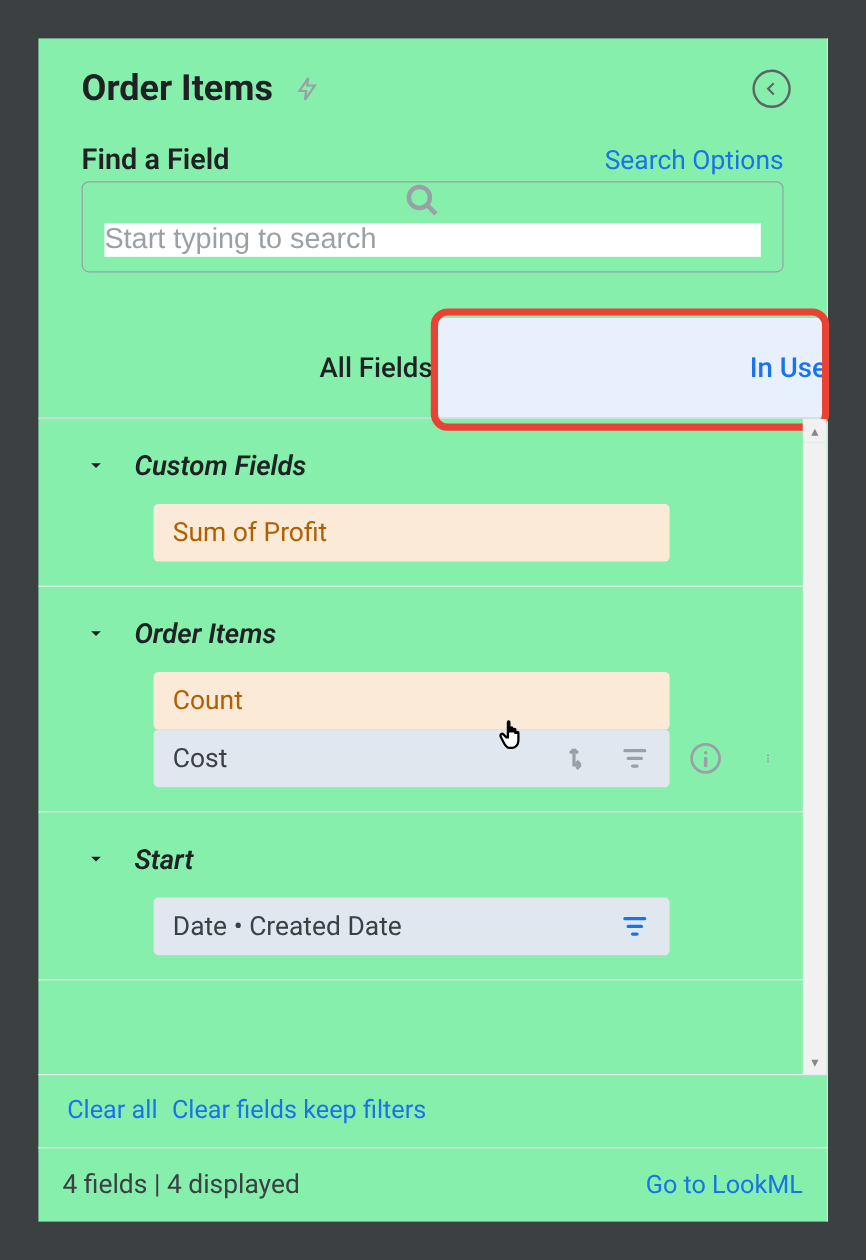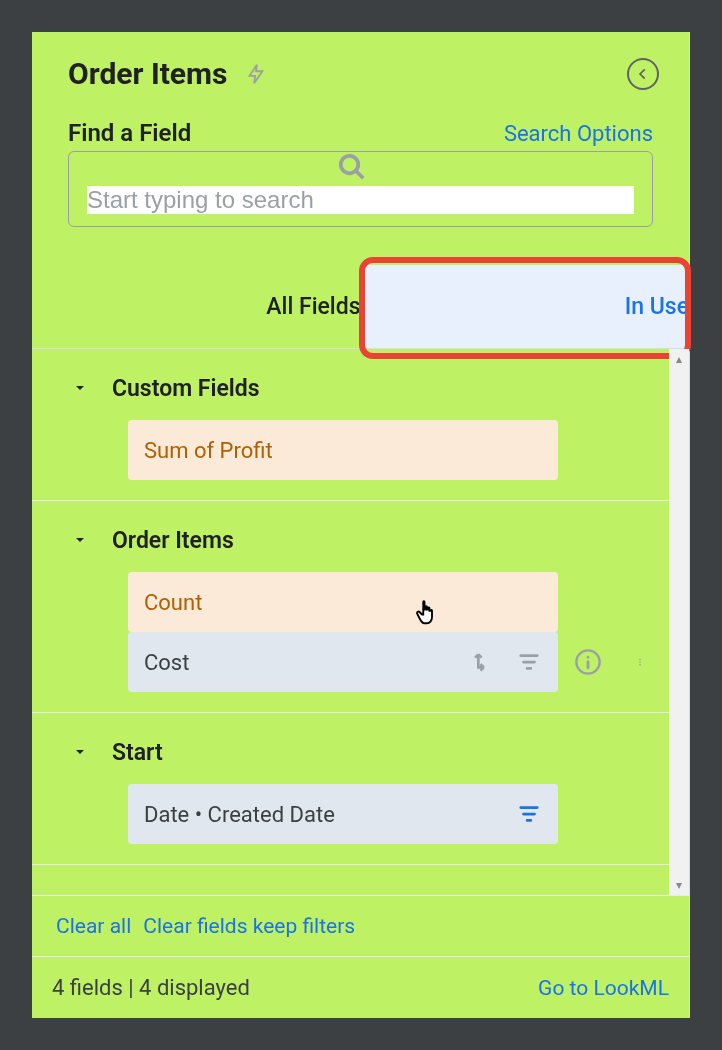--- a/index.html
+++ b/index.html
@@ -4,21 +4,21 @@
 <style>
   * { box-sizing: border-box; margin: 0; padding: 0; }
   body {
     font-family: -apple-system, BlinkMacSystemFont, "Segoe UI", Roboto, Helvetica, Arial, sans-serif;
     background: #3c4043;
     width: 722px;
     height: 1050px;
     padding: 32px;
   }
   .panel {
-    background: #bef264;
+    background: #86efac;
     width: 100%;
     height: 100%;
     display: flex;
     flex-direction: column;
     position: relative;
     border-right: 1px solid #ddd;
   }
   .header {
     display: flex;
     align-items: center;
@@ -121,32 +121,33 @@
   .scroll-inner { padding-bottom: 4px; }
   .group {
     border-bottom: 1px solid #e8eaed;
     padding: 20px 32px 20px 20px;
   }
   .group-header {
     display: flex;
     align-items: center;
     margin: 6px 0 18px 0;
     cursor: pointer;
+    font-style: italic;
   }
   .chevron-down { color: #202124; margin-right: 24px; margin-left: 20px; }
   .group-title {
     font-size: 23px;
     font-weight: 600;
     color: #202124;
   }
   .field-row {
     border-radius: 4px;
     padding: 16px 16px;
     margin-left: 76px;
-    height: 60px;
+    height: 48px;
     font-size: 22px;
     display: flex;
     align-items: center;
     cursor: pointer;
     position: relative;
     max-width: 430px;
   }
   .field-row.orange { background: #fbead7; color: #b06000; }
   .field-row.blue { background: #e0e7ef; color: #3c4043; }
   .field-row.blue .field-label { color: #3c4043; }

